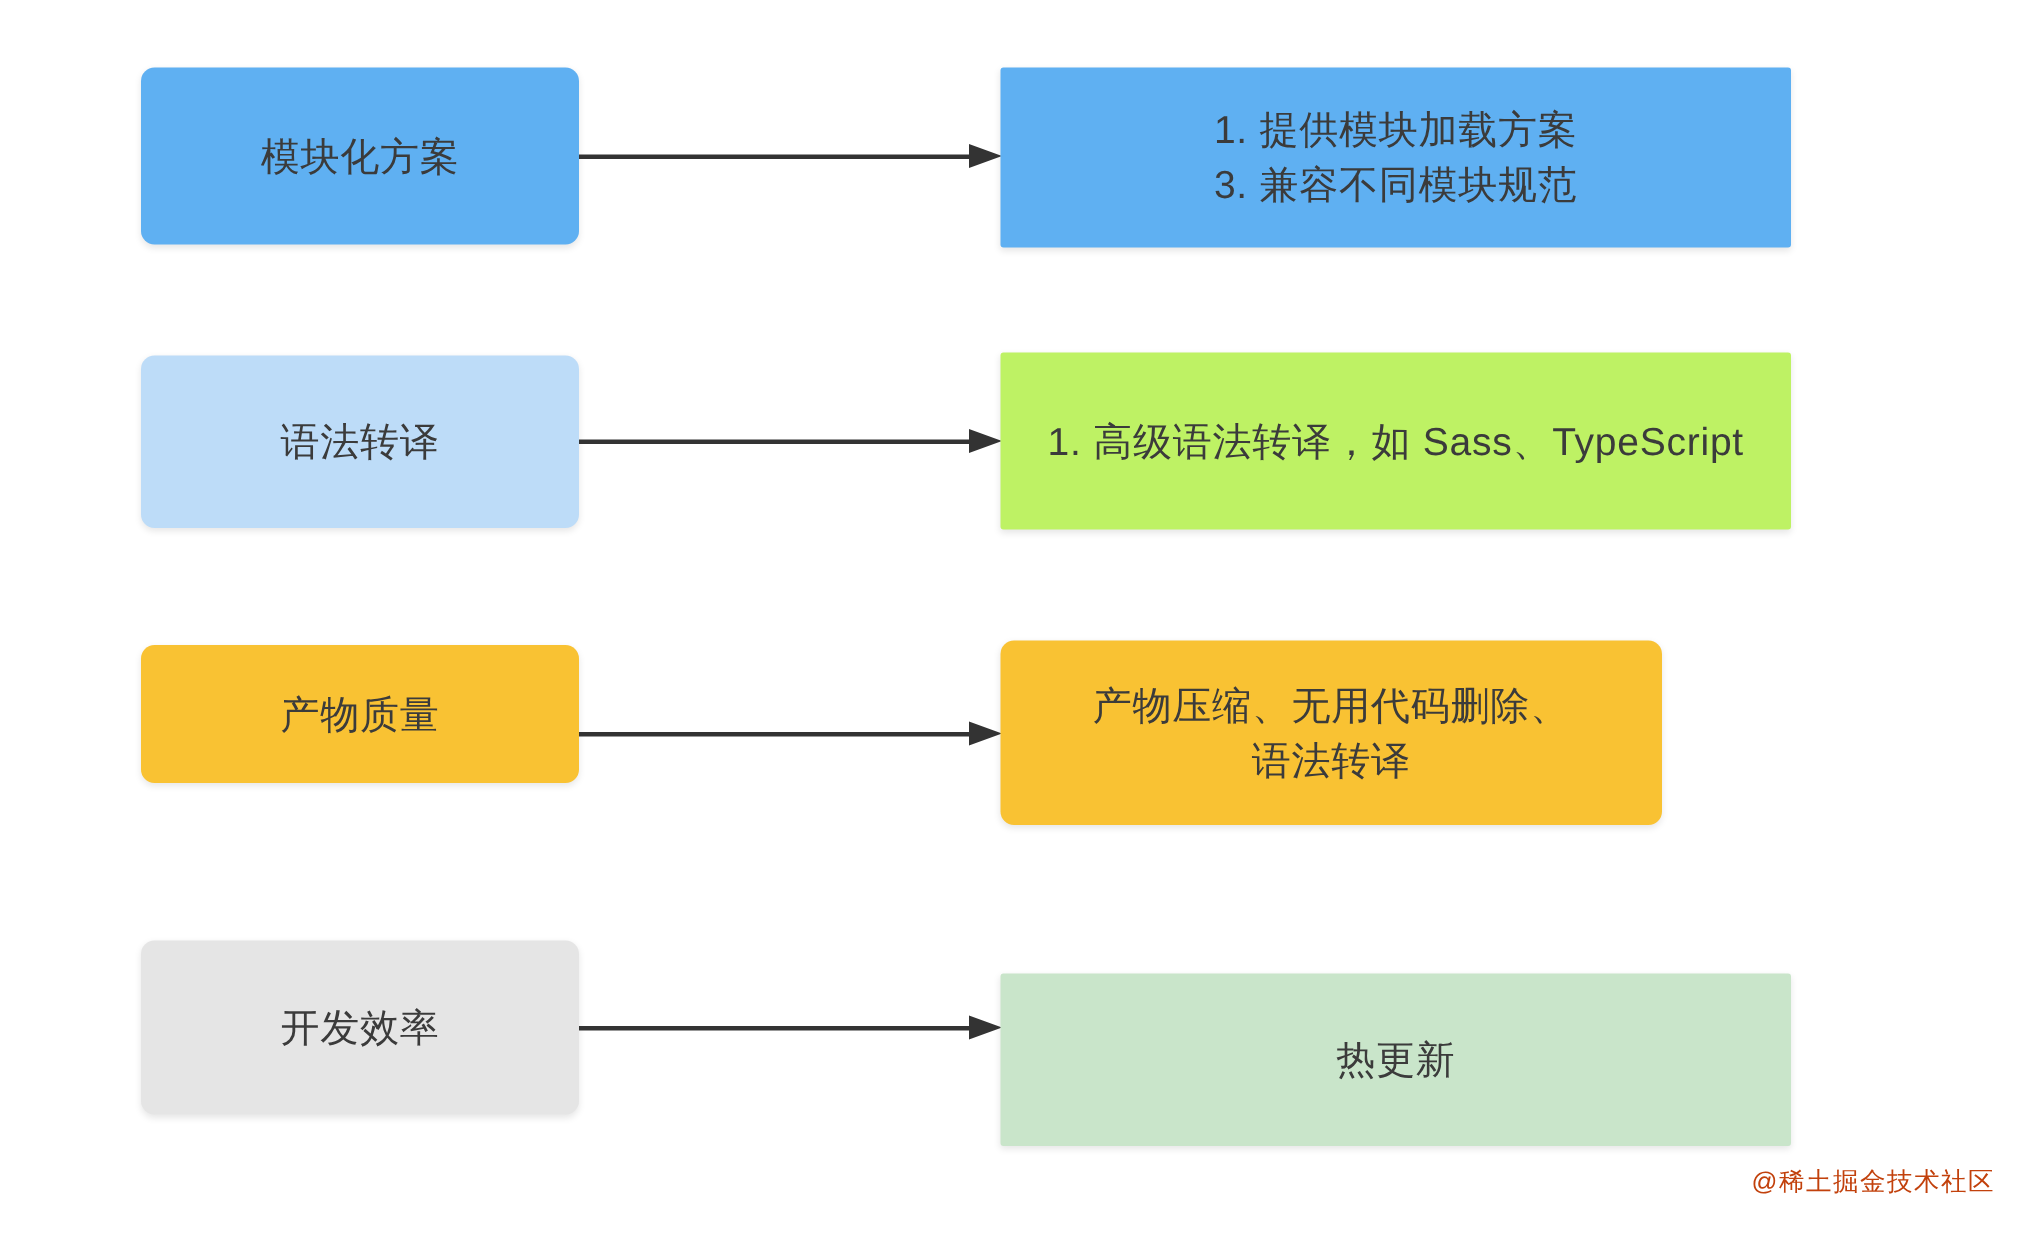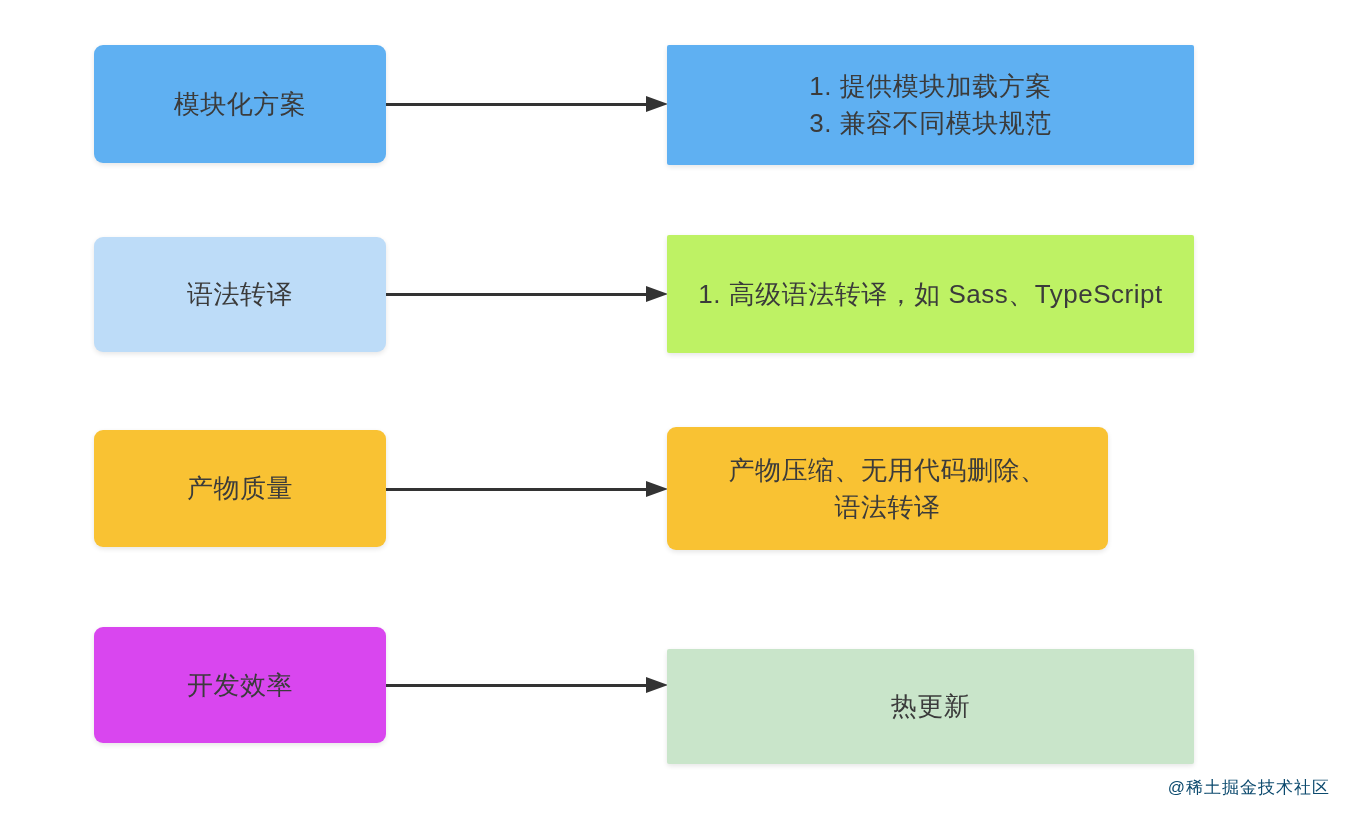--- a/index.html
+++ b/index.html
@@ -24,21 +24,21 @@
     color: #3b3b3b;
     letter-spacing: 0.5px;
     box-shadow: 0 2px 5px rgba(0,0,0,0.10);
   }
   .box.rounded { border-radius: 9px; }
   .box.square  { border-radius: 2px; }
 
   
   .b1l { left: 94px;  top: 45px;  width: 292px; height: 118px; }
   .b2l { left: 94px;  top: 237px; width: 292px; height: 115px; }
-  .b3l { left: 94px;  top: 430px; width: 292px; height: 117px; }
+  .b3l { left: 94px;  top: 430px; width: 292px; height: 92px; }
   .b4l { left: 94px;  top: 627px; width: 292px; height: 116px; }
 
   
   .b1r { left: 667px; top: 45px;  width: 527px; height: 120px; }
   .b2r { left: 667px; top: 235px; width: 527px; height: 118px; }
   .b3r { left: 667px; top: 427px; width: 441px; height: 123px; }
   .b4r { left: 667px; top: 649px; width: 527px; height: 115px; }
 
   .lines { line-height: 37px; }
   .lines.block-left { display: inline-block; text-align: left; }
@@ -66,21 +66,21 @@
     border-top: 8px solid transparent;
     border-bottom: 8px solid transparent;
     border-left: 22px solid #333333;
   }
 
   .watermark {
     position: absolute;
     top: 776px;
     right: 20px;
     font-size: 17px;
-    color: #0c4a6e;
+    color: #c2410c;
     letter-spacing: 1px;
   }
 </style>
 </head>
 <body>
 
 <div class="canvas">
 
   <div class="box rounded b1l" style="background: rgb(95, 176, 242); align-items: center;">
     <span>模块化方案</span>
@@ -116,21 +116,21 @@
     <div class="shaft"></div>
     <div class="head"></div>
   </div>
   <div class="box rounded b3r" style="background: rgb(249, 194, 51);">
     <div class="lines center">
       <span>产物压缩、无用代码删除、</span>
       <span>语法转译</span>
     </div>
   </div>
 
-  <div class="box rounded b4l" style="background: #d946ef; justify-content: center;">
+  <div class="box rounded b4l" style="background: #e5e5e5; justify-content: center;">
     <span>开发效率</span>
   </div>
   <div class="arrow a4">
     <div class="shaft"></div>
     <div class="head"></div>
   </div>
   <div class="box square b4r" style="background: rgb(201, 229, 202);">
     <div class="lines center">
       <span>热更新</span>
     </div>

